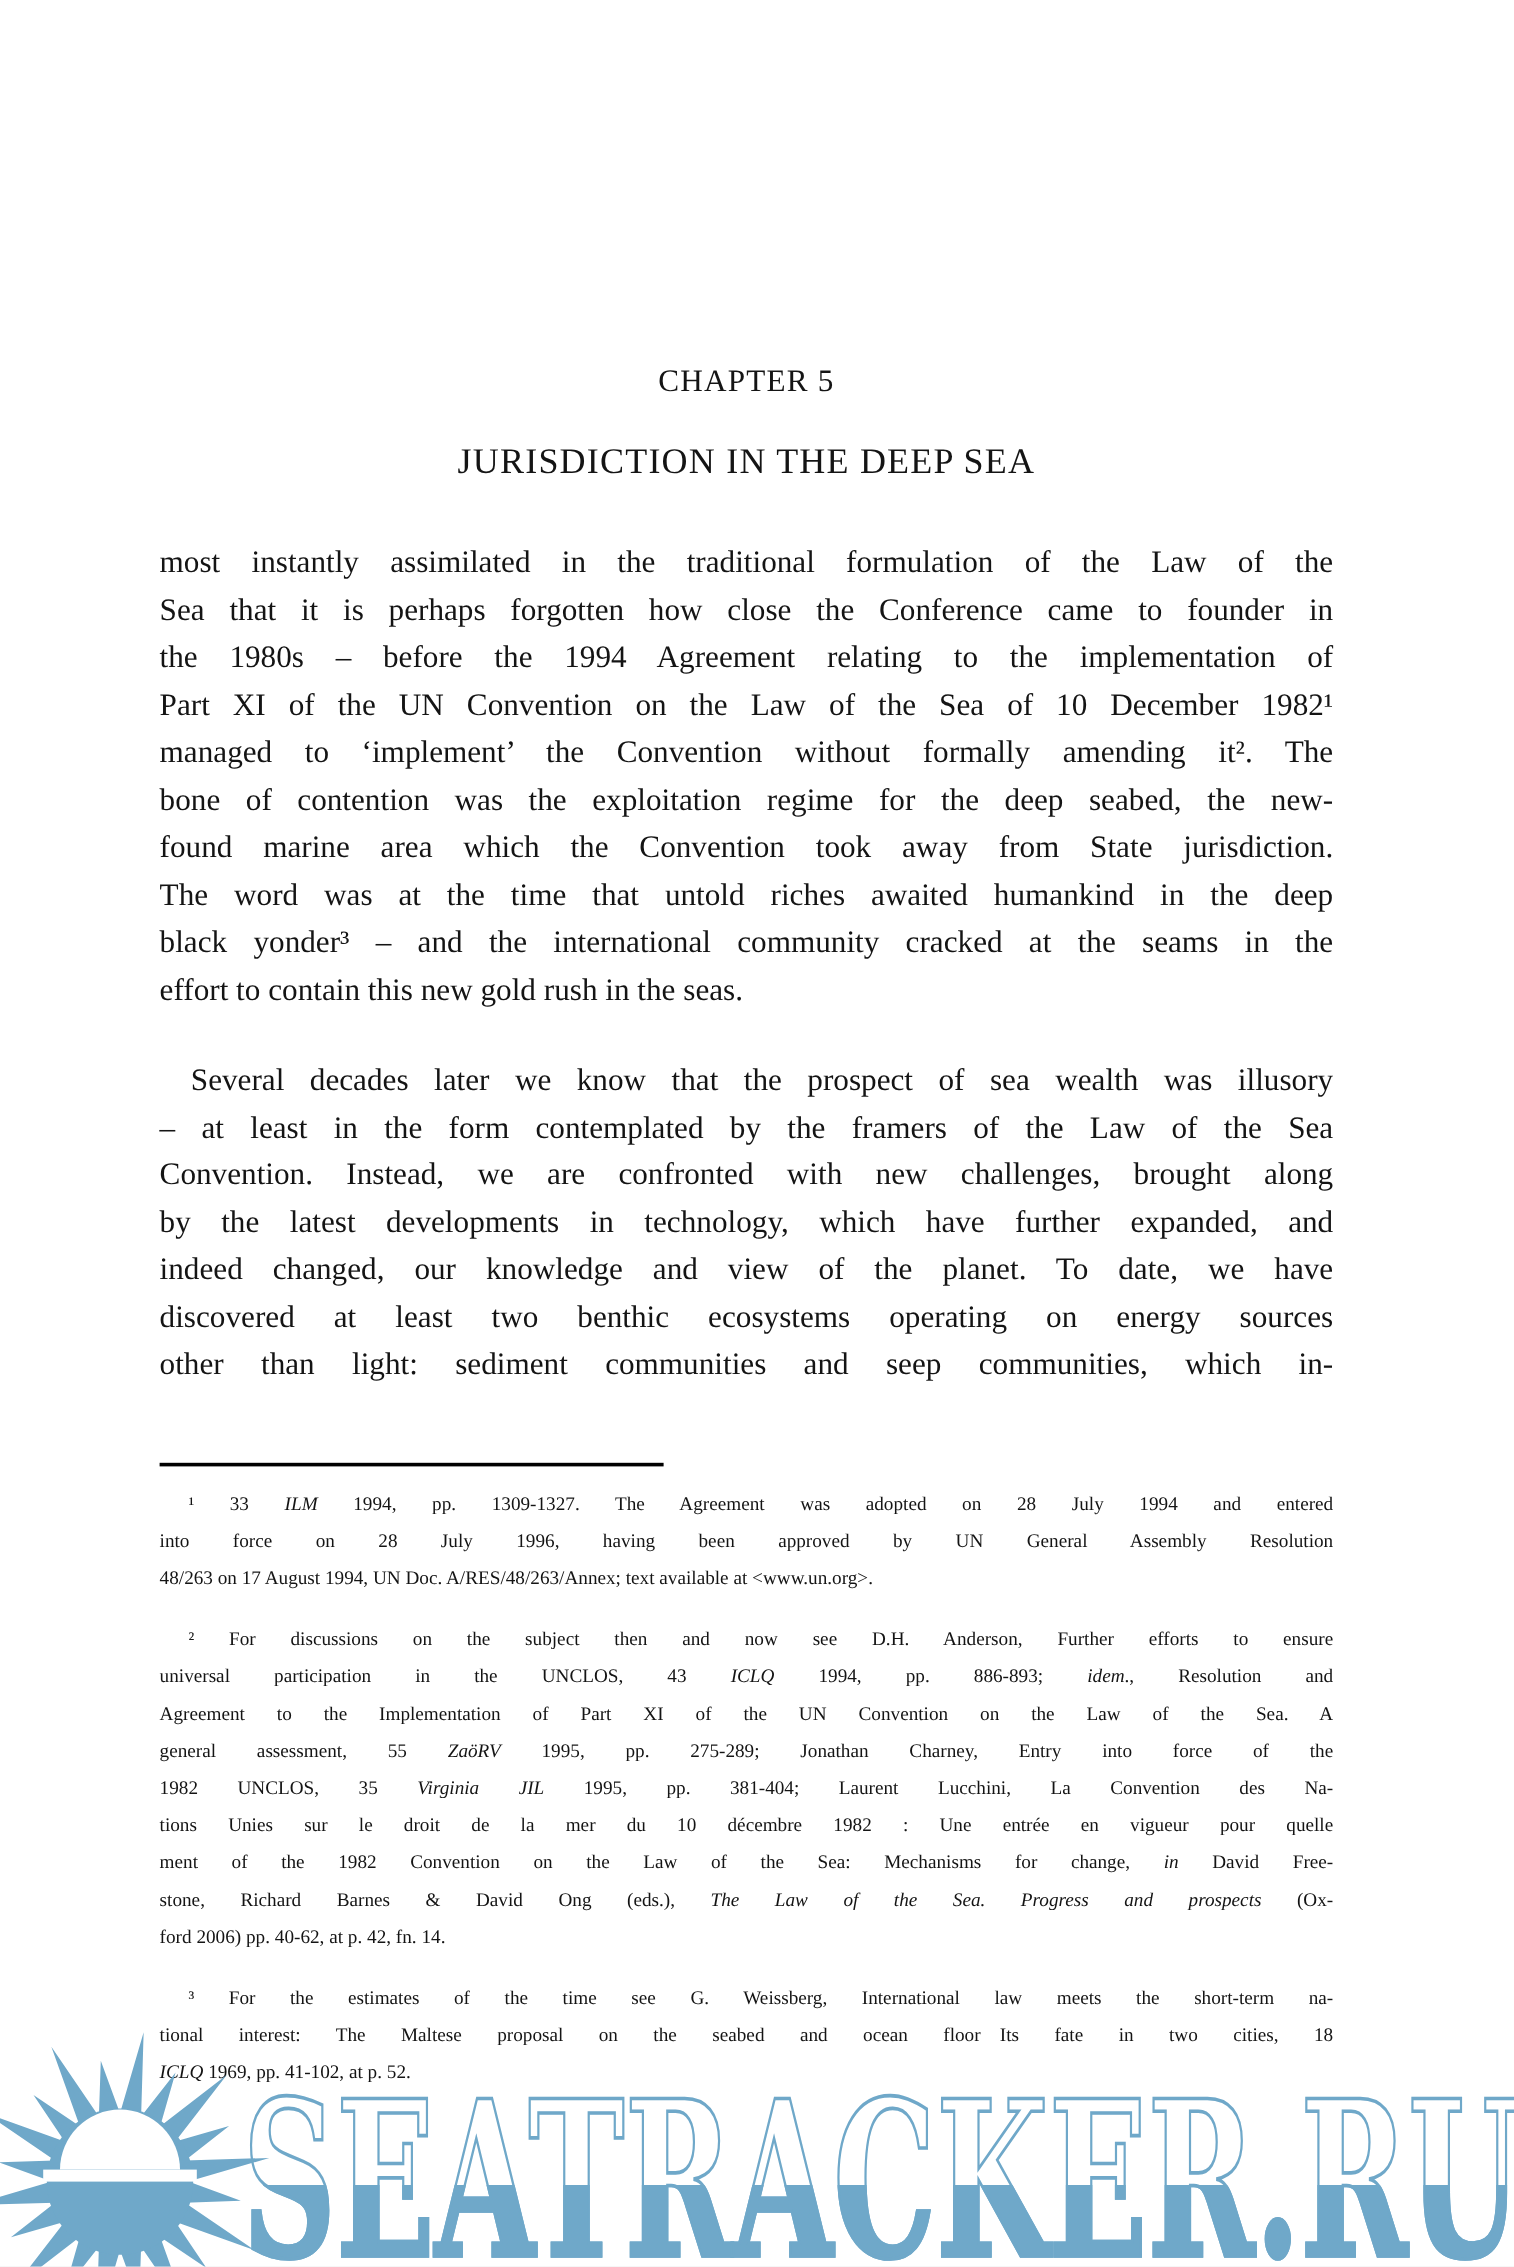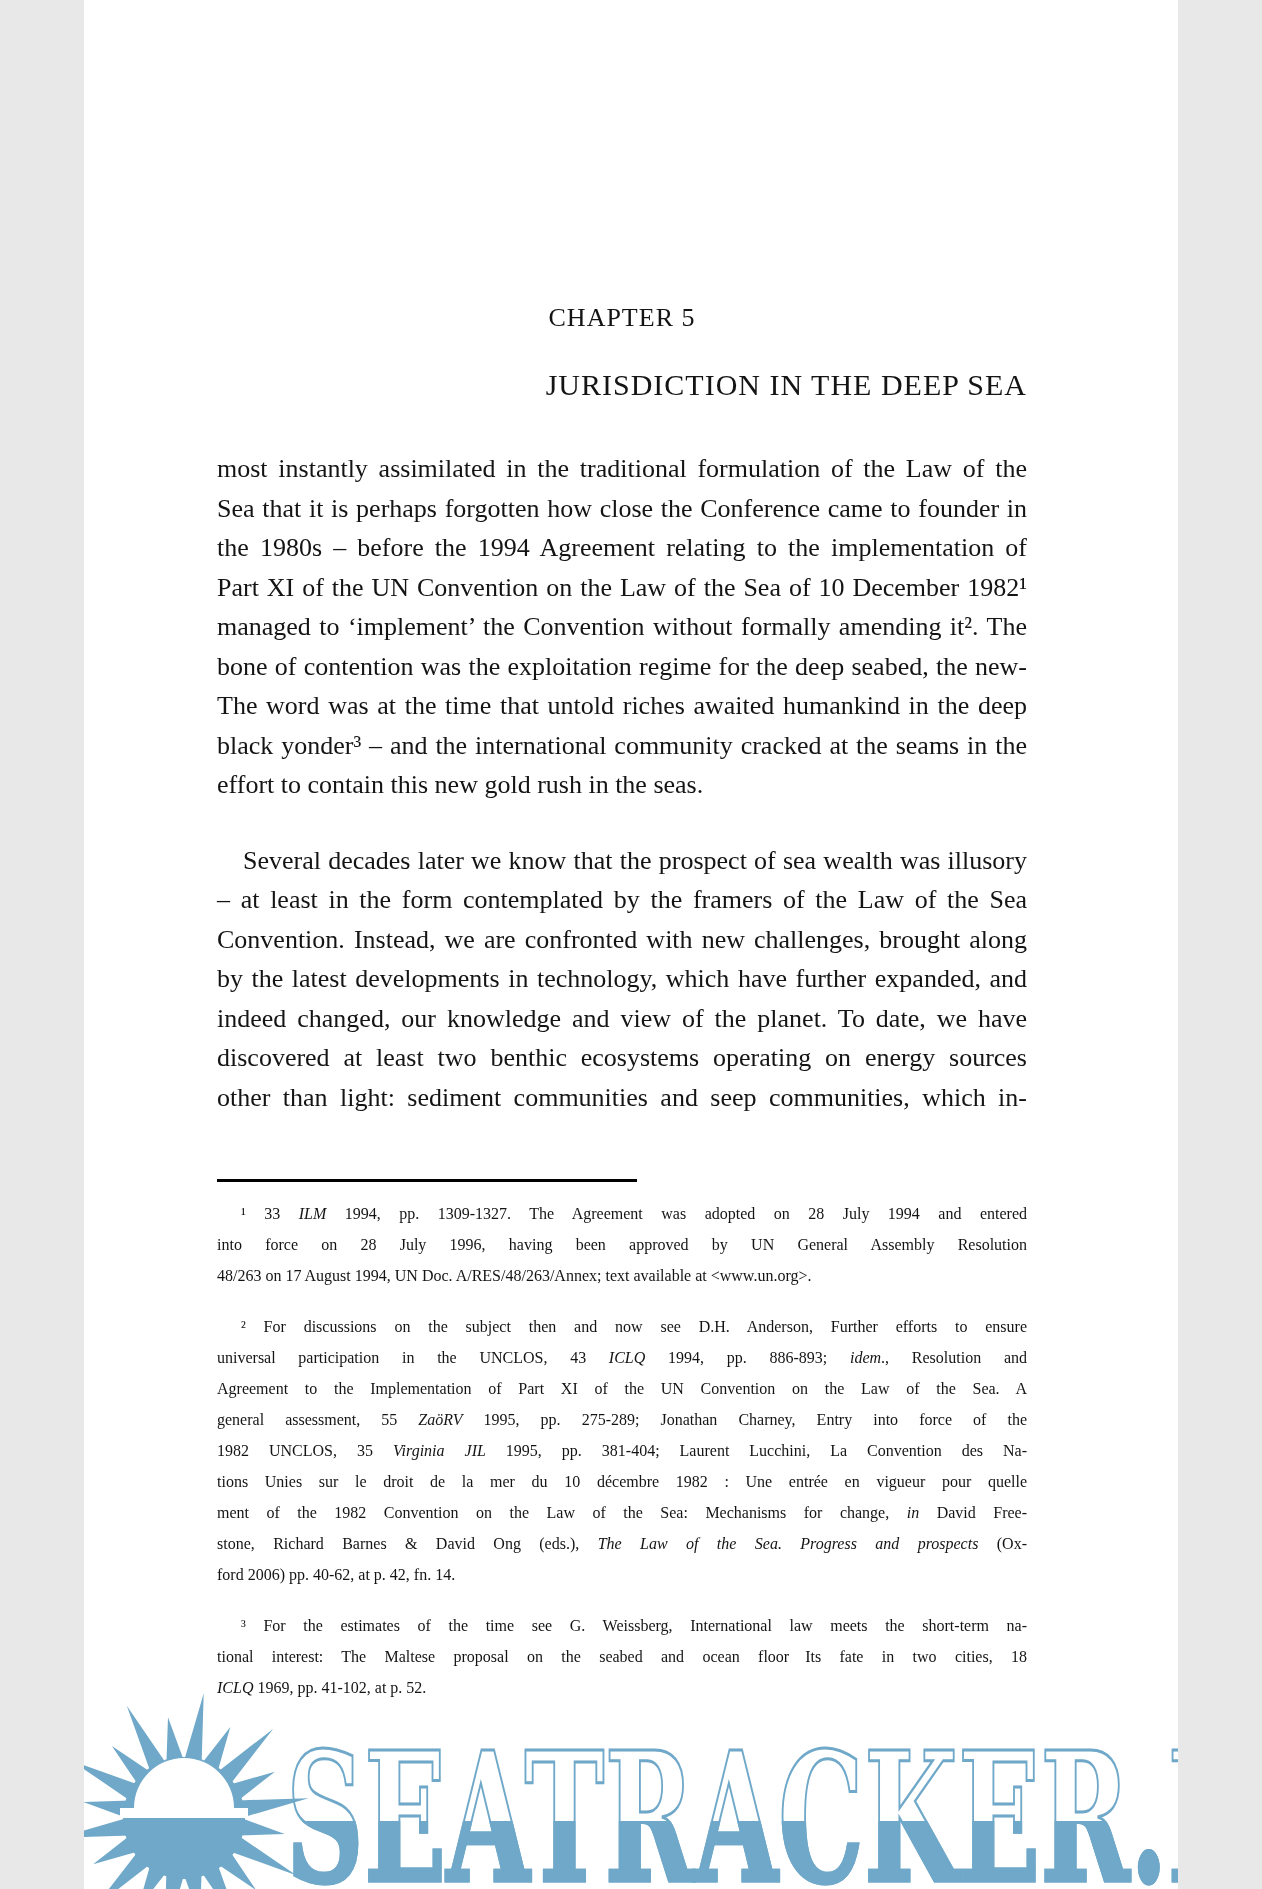--- a/index.html
+++ b/index.html
@@ -1,38 +1,38 @@
 <!DOCTYPE html>
 <html style="--wm: #6FA8C9;"><head>
 <meta charset="utf-8">
 <style>
   html, body { margin: 0; padding: 0; background: #e8e8e8; }
   .page {
     position: relative;
-    width: 1094px;
+    width: 1262px;
     height: 1889px;
     margin: 0 auto;
     background: #ffffff;
     overflow: hidden;
     font-family: "Liberation Serif", serif;
     color: #141414;
   }
   .content {
     position: relative;
     padding: 303px 151px 0 133px; 
   }
   .chapter {
     text-align: center;
     font-size: 26px;
     letter-spacing: 1px;
     line-height: 30px;
   }
   .title {
     margin-top: 34px;
-    text-align: right;
+    text-align: center;
     font-size: 30px;
     letter-spacing: 1px;
     line-height: 36px;
   }
   .body-text { margin-top: 46px; }
   .paragraph + .paragraph { margin-top: 10px; }
   .line {
     font-size: 26px;
     line-height: 39.5px;
     text-align: justify;
@@ -97,20 +97,21 @@
     <div class="title">JURISDICTION IN THE DEEP SEA</div>
 
     <div class="body-text">
         <div class="paragraph">
           <div class="line">most instantly assimilated in the traditional formulation of the Law of the</div>
           <div class="line">Sea that it is perhaps forgotten how close the Conference came to founder in</div>
           <div class="line">the 1980s – before the 1994 Agreement relating to the implementation of</div>
           <div class="line">Part XI of the UN Convention on the Law of the Sea of 10 December 1982¹</div>
           <div class="line">managed to ‘implement’ the Convention without formally amending it². The</div>
           <div class="line">bone of contention was the exploitation regime for the deep seabed, the new-</div>
+          <div class="line">found marine area which the Convention took away from State jurisdiction.</div>
           <div class="line">The word was at the time that untold riches awaited humankind in the deep</div>
           <div class="line">black yonder³ – and the international community cracked at the seams in the</div>
           <div class="line last">effort to contain this new gold rush in the seas.</div>
         </div>
         <div class="paragraph">
           <div class="line indent">Several decades later we know that the prospect of sea wealth was illusory</div>
           <div class="line">– at least in the form contemplated by the framers of the Law of the Sea</div>
           <div class="line">Convention. Instead, we are confronted with new challenges, brought along</div>
           <div class="line">by the latest developments in technology, which have further expanded, and</div>
           <div class="line">indeed changed, our knowledge and view of the planet. To date, we have</div>

